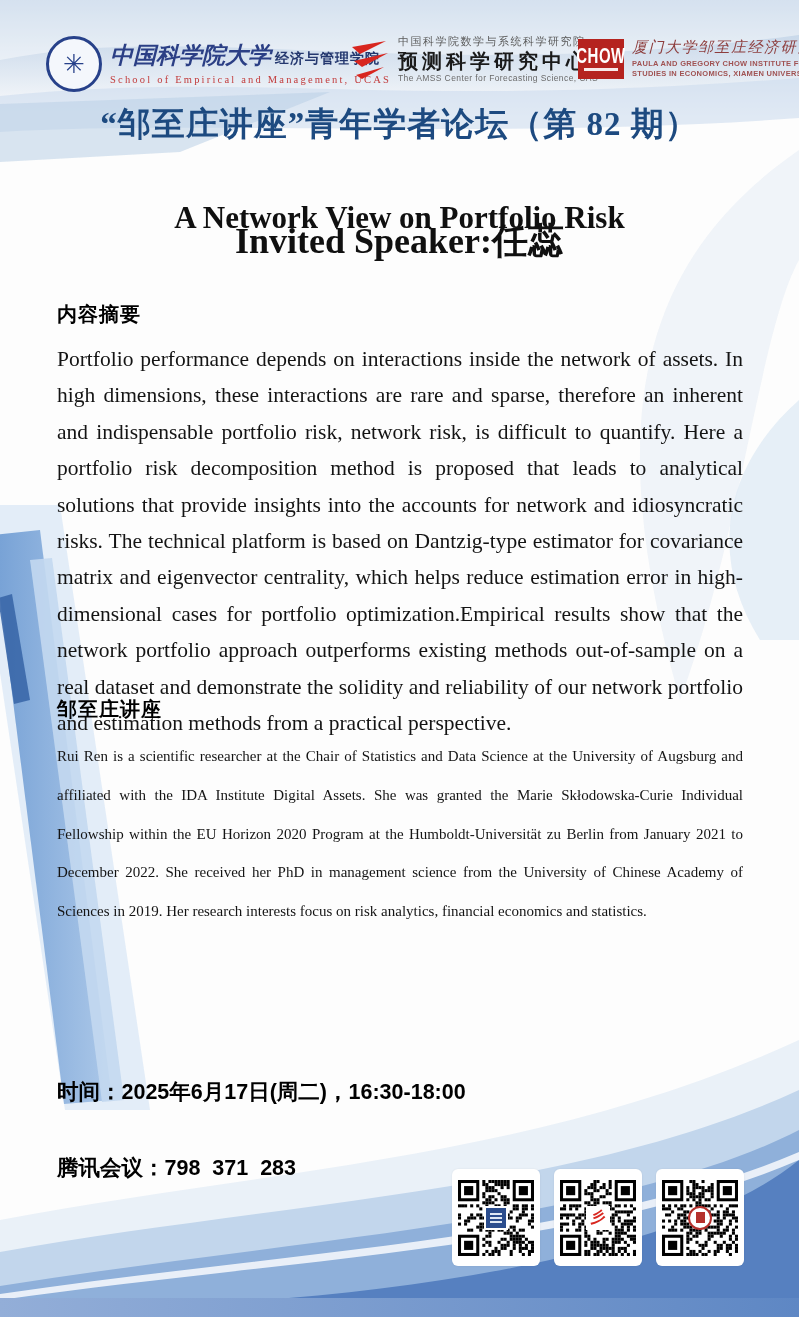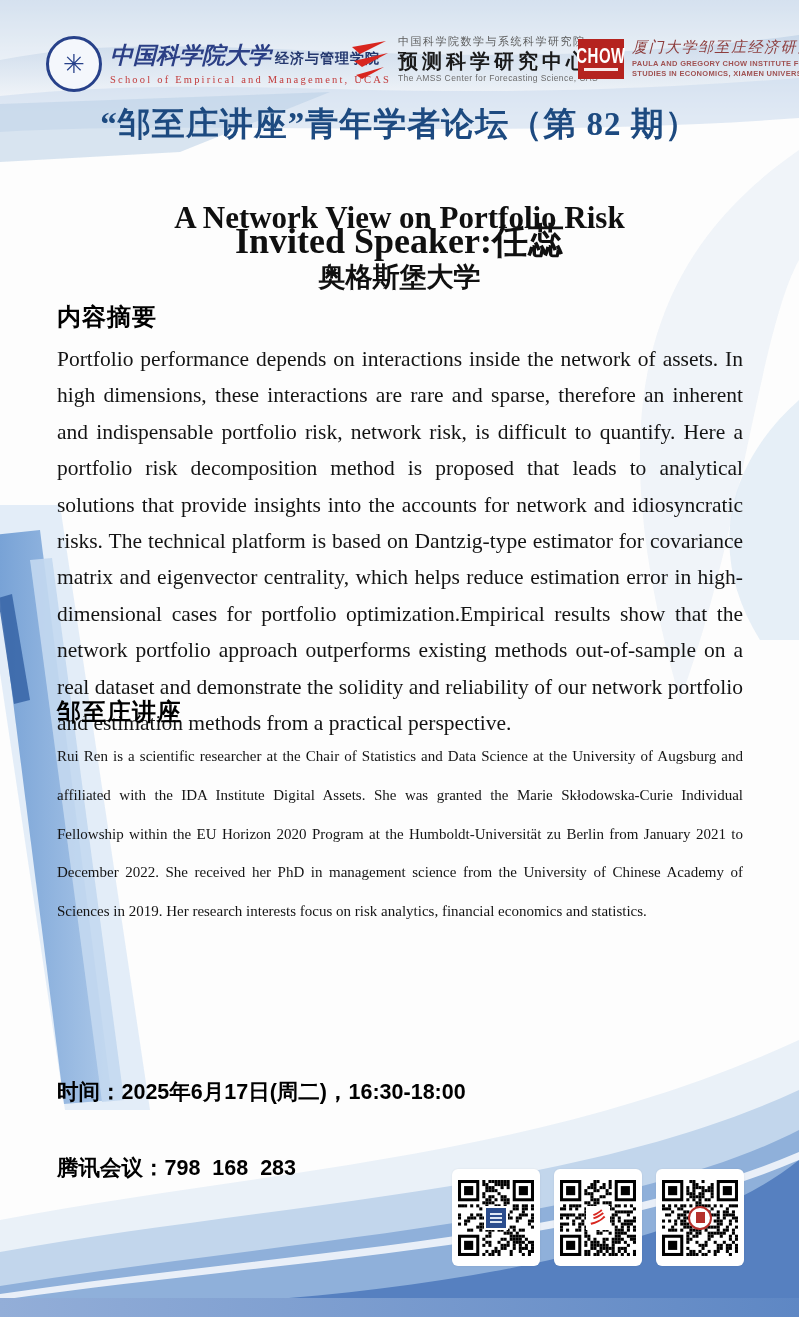--- a/index.html
+++ b/index.html
@@ -31,21 +31,21 @@
   .l3-cn{font-family:"Liberation Serif",serif;font-style:italic;color:#8d3d3d;font-size:15px;letter-spacing:1.5px;white-space:nowrap;}
   .l3-en{color:#a05252;font-size:7.5px;font-weight:bold;letter-spacing:.3px;line-height:10px;white-space:nowrap;margin-top:2px;}
 
   
   .series-title{position:absolute;left:0;right:0;top:102px;text-align:center;font-weight:bold;font-size:33px;color:#1d4a80;letter-spacing:1px;font-family:Liberation Serif, serif;}
   .talk-title{position:absolute;left:0;right:0;top:156px;text-align:center;font-family:"Liberation Serif",serif;font-weight:bold;font-size:31px;color:#101010;margin-top:44px;}
   .speaker-line{position:absolute;left:0;right:0;top:217px;text-align:center;font-family:"Liberation Serif",serif;font-weight:bold;font-size:36px;color:#101010;}
   .affil-line{position:absolute;left:0;right:0;top:259px;text-align:center;font-family:"Liberation Serif",serif;font-weight:bold;font-size:27px;color:#101010;}
 
   
-  .sec-h{position:absolute;left:57px;font-weight:bold;font-size:24px;color:#000;letter-spacing:1px;}
+  .sec-h{position:absolute;left:57px;font-weight:bold;font-size:20px;color:#000;letter-spacing:1px;}
   .abs-h{top:301px;}
   .bio-h{top:696px;}
   .para{position:absolute;left:57px;width:686px;text-align:justify;font-family:Liberation Serif, serif;color:#141414;}
   .abs-p{top:341px;font-size:21.5px;line-height:36.4px;}
   .bio-p{top:737px;font-size:15px;line-height:38.8px;}
 
   
   .details{position:absolute;left:57px;top:1036px;font-weight:bold;font-size:21.5px;color:#000;}
   .details div{line-height:40px;white-space:pre-wrap;margin-top:36px;}
 
@@ -140,31 +140,30 @@
         <div class="l3-en">
           <div>PAULA AND GREGORY CHOW INSTITUTE FOR</div>
           <div>STUDIES IN ECONOMICS, XIAMEN UNIVERSITY</div>
         </div>
       </div>
     </div>
 
     <div class="series-title">“邹至庄讲座”青年学者论坛（第 82 期）</div>
     <div class="talk-title">A Network View on Portfolio Risk</div>
     <div class="speaker-line">Invited Speaker:任蕊</div>
-    <div class="affil-line">奥格斯堡大学</div>
 
     <div class="sec-h abs-h">内容摘要</div>
     <div class="para abs-p">Portfolio performance depends on interactions inside the network of assets. In high dimensions, these interactions are rare and sparse, therefore an inherent and indispensable portfolio risk, network risk, is difficult to quantify. Here a portfolio risk decomposition method is proposed that leads to analytical solutions that provide insights into the accounts for network and idiosyncratic risks. The technical platform is based on Dantzig-type estimator for covariance matrix and eigenvector centrality, which helps reduce estimation error in high-dimensional cases for portfolio optimization.Empirical results show that the network portfolio approach outperforms existing methods out-of-sample on a real dataset and demonstrate the solidity and reliability of our network portfolio and estimation methods from a practical perspective.</div>
 
     <div class="sec-h bio-h">邹至庄讲座</div>
     <div class="para bio-p">Rui Ren is a scientific researcher at the Chair of Statistics and Data Science at the University of Augsburg and affiliated with the IDA Institute Digital Assets. She was granted the Marie Skłodowska-Curie Individual Fellowship within the EU Horizon 2020 Program at the Humboldt-Universität zu Berlin from January 2021 to December 2022. She received her PhD in management science from the University of Chinese Academy of Sciences in 2019. Her research interests focus on risk analytics, financial economics and statistics.</div>
 
     <div class="details">
       <div>时间：2025年6月17日(周二)，16:30-18:00</div>
-      <div>腾讯会议：798  168  283</div>
+      <div>腾讯会议：798  371  283</div>
     </div>
 
     <div class="qr-card qr1">
       <div class="qr">
           <svg width="76" height="76" viewBox="0 0 75 75" xmlns="http://www.w3.org/2000/svg">
             <rect width="75" height="75" fill="#fff"></rect>
             <g fill="#000">
               <rect x="24" y="0" width="3" height="3"></rect>
               <rect x="30" y="0" width="3" height="3"></rect>
               <rect x="33" y="0" width="3" height="3"></rect>

